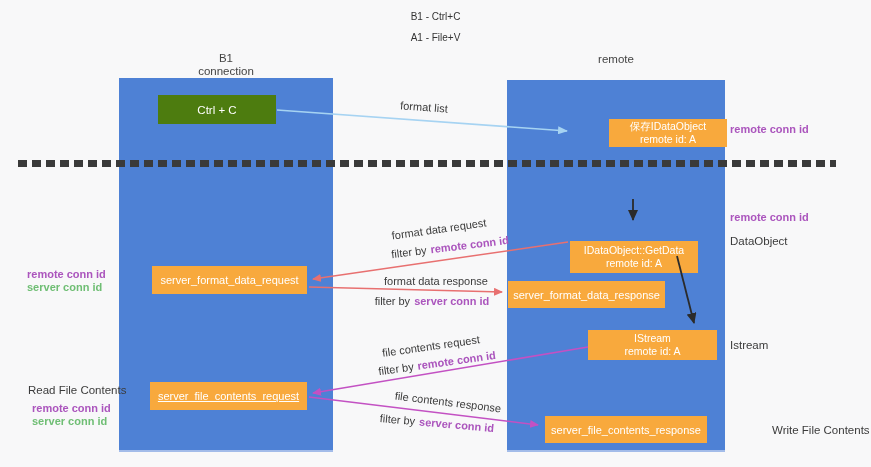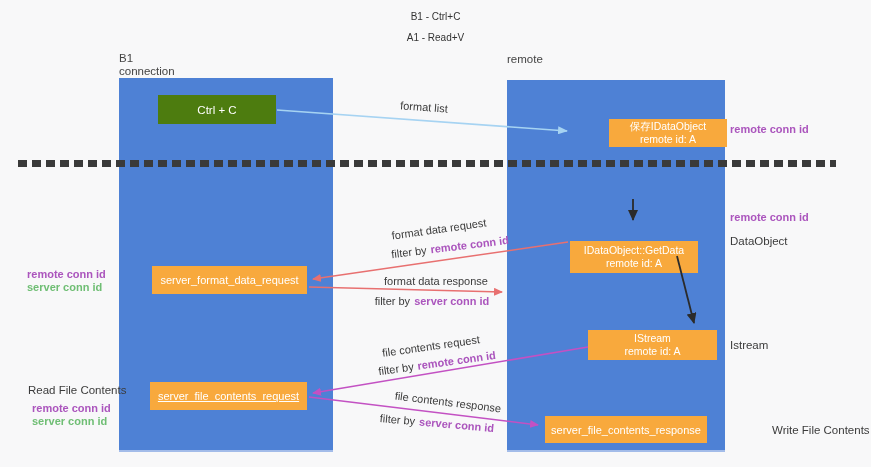--- a/index.html
+++ b/index.html
@@ -5,21 +5,21 @@
   html,body { margin:0; padding:0; background:#f8f8f9; }
   .canvas {
     position:relative; width:871px; height:467px; overflow:hidden;
     background:#f8f8f9; font-family:"Liberation Sans", sans-serif;
   }
   .title {
     position:absolute; top:6px; left:0; width:100%; text-align:center;
     font-size:10px; line-height:21px; color:#333; z-index:5;
   }
   .colheader {
-    position:absolute; font-size:11.5px; line-height:12.5px;
+    position:absolute; text-align:center; font-size:11.5px; line-height:12.5px;
     color:#444; z-index:5;
   }
   .col { position:absolute; background:#4e81d5; border-bottom:2px solid #a3bce9; z-index:1; }
   .dashline {
     position:absolute; left:18px; top:160px; width:818px; height:7px; z-index:2;
     background:repeating-linear-gradient(90deg,#3a3a3a 0 9px,transparent 9px 14px);
   }
   .box {
     position:absolute; display:flex; flex-direction:column; align-items:center;
     justify-content:center; color:#fff; text-align:center; z-index:3;
@@ -35,21 +35,21 @@
   .greent { color:#6fbe74; font-weight:bold; }
   .dark { color:#3b3b3b; font-size:11.5px; }
 </style>
 </head>
 <body>
 
 <div class="canvas">
 
   <div class="title">
     <div>B1 - Ctrl+C</div>
-    <div>A1 - Read+V</div>
+    <div>A1 - File+V</div>
   </div>
 
   <div class="colheader" style="left:119px; top:52px; width:214px;">
     <div>B1</div>
     <div>connection</div>
   </div>
   <div class="colheader" style="left:507px; top:53px; width:218px;">
     <div>remote</div>
   </div>
 
@@ -70,20 +70,23 @@
 
   <div class="box orange two" style="left:570px; top:241px; width:128px; height:32px;">
     <div>IDataObject::GetData</div>
     <div>remote id: A</div>
   </div>
 
   <div class="box orange" style="left:152px; top:266px; width:155px; height:28px;">
     <div>server_format_data_request</div>
   </div>
 
+  <div class="box orange" style="left:508px; top:281px; width:157px; height:27px;">
+    <div>server_format_data_response</div>
+  </div>
 
   <div class="box orange two" style="left:588px; top:330px; width:129px; height:30px;">
     <div>IStream</div>
     <div>remote id: A</div>
   </div>
 
   <div class="box orange" style="left:150px; top:382px; width:157px; height:28px;text-decoration:underline;">
     <div>server_file_contents_request</div>
   </div>
 

